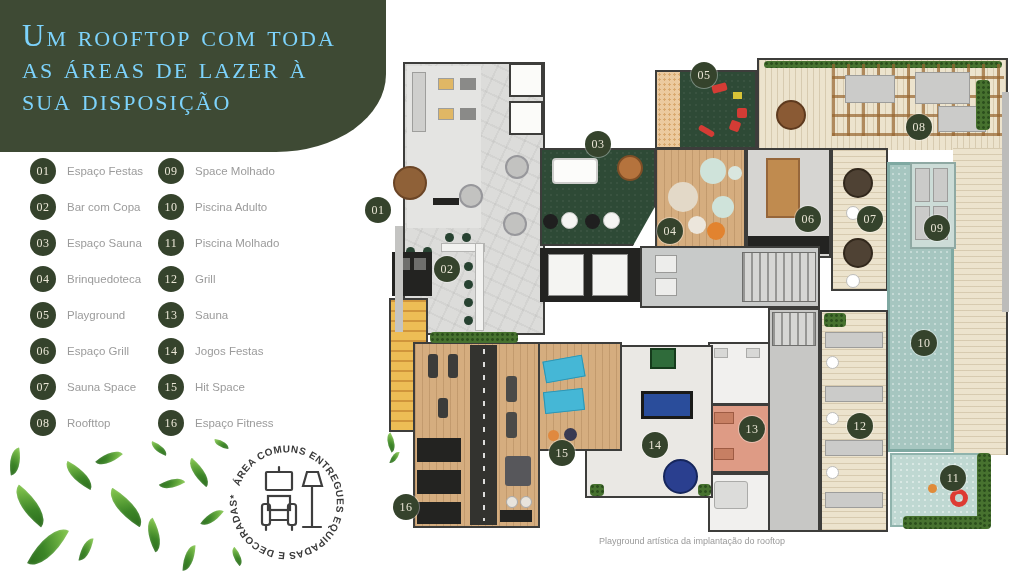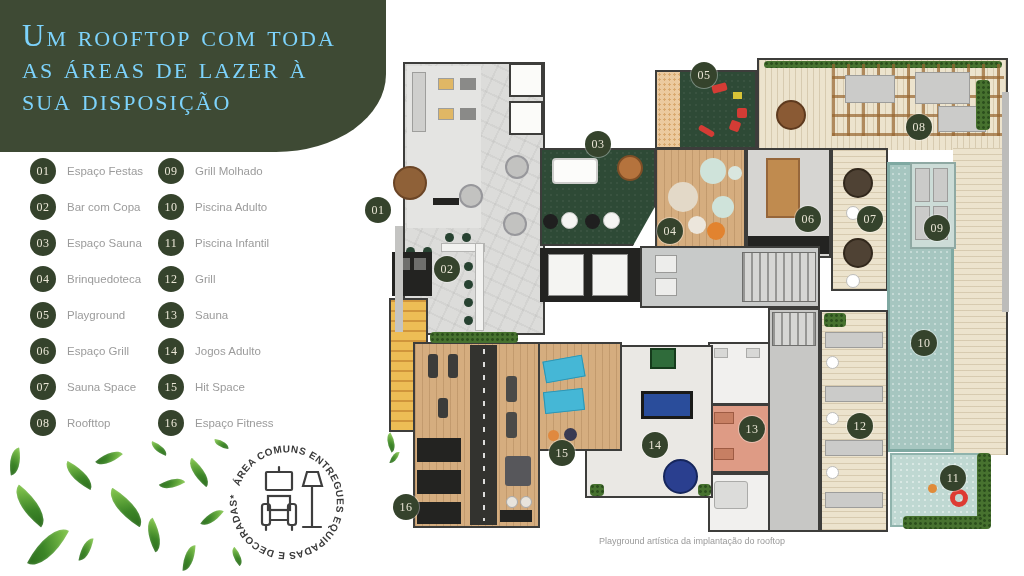--- a/index.html
+++ b/index.html
@@ -124,41 +124,41 @@
           <span class="lbl">Sauna Space</span>
         </div>
         <div class="legend-item">
           <span class="num">08</span>
           <span class="lbl">Roofttop</span>
         </div>
       </div>
     <div class="legend-col c2">
         <div class="legend-item">
           <span class="num">09</span>
-          <span class="lbl">Grill Molhado</span>
+          <span class="lbl">Space Molhado</span>
         </div>
         <div class="legend-item">
           <span class="num">10</span>
           <span class="lbl">Piscina Adulto</span>
         </div>
         <div class="legend-item">
           <span class="num">11</span>
-          <span class="lbl">Piscina Infantil</span>
+          <span class="lbl">Piscina Molhado</span>
         </div>
         <div class="legend-item">
           <span class="num">12</span>
           <span class="lbl">Grill</span>
         </div>
         <div class="legend-item">
           <span class="num">13</span>
           <span class="lbl">Sauna</span>
         </div>
         <div class="legend-item">
           <span class="num">14</span>
-          <span class="lbl">Jogos Adulto</span>
+          <span class="lbl">Jogos Festas</span>
         </div>
         <div class="legend-item">
           <span class="num">15</span>
           <span class="lbl">Hit Space</span>
         </div>
         <div class="legend-item">
           <span class="num">16</span>
           <span class="lbl">Espaço Fitness</span>
         </div>
       </div>

